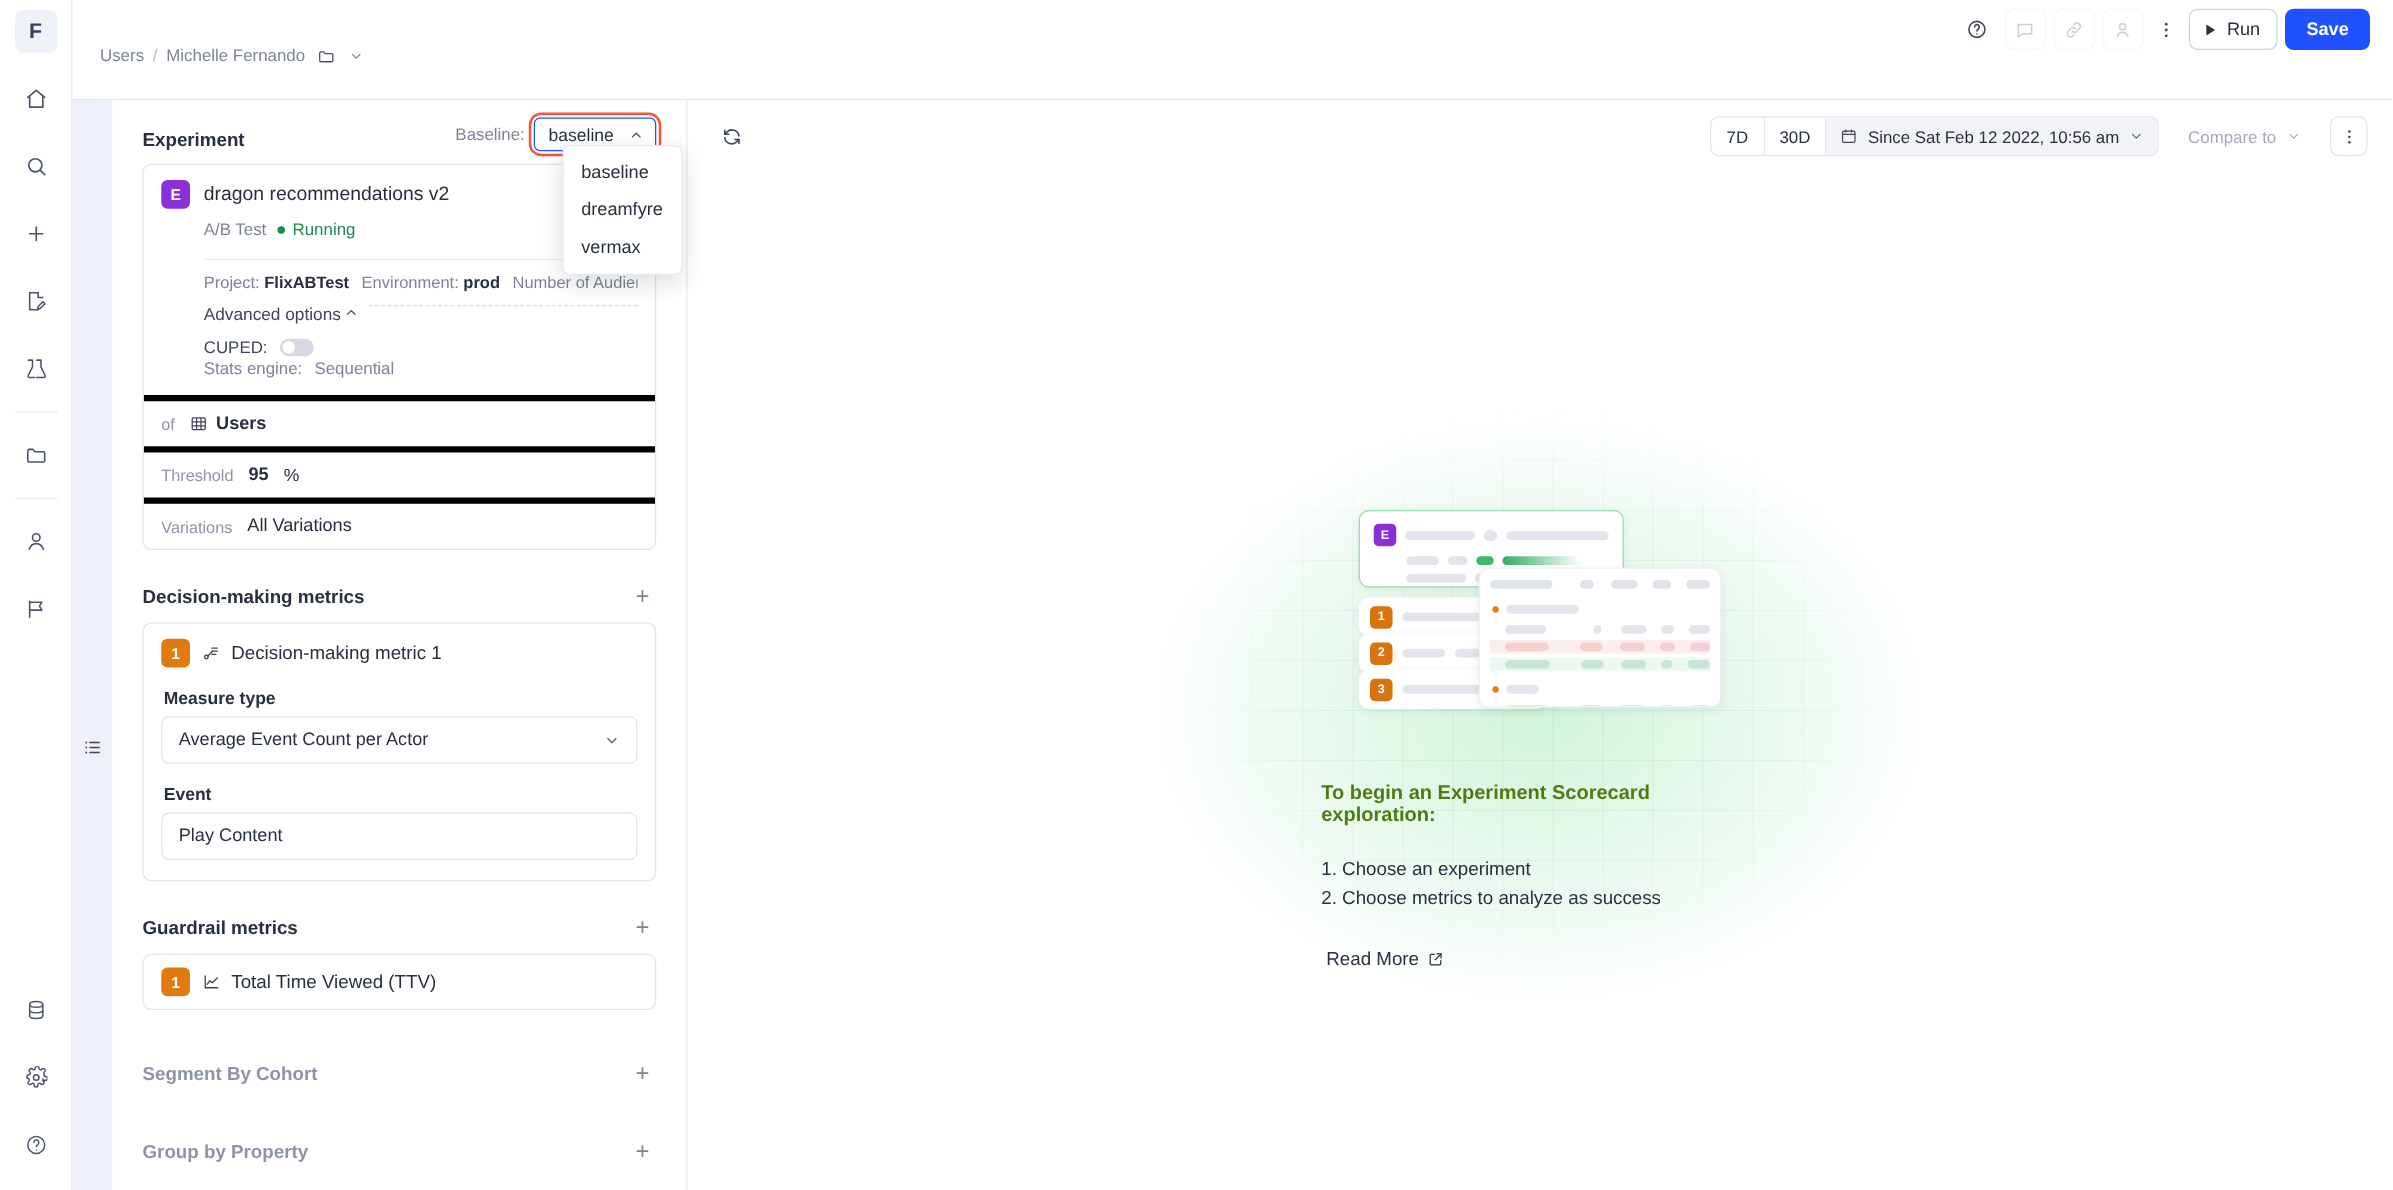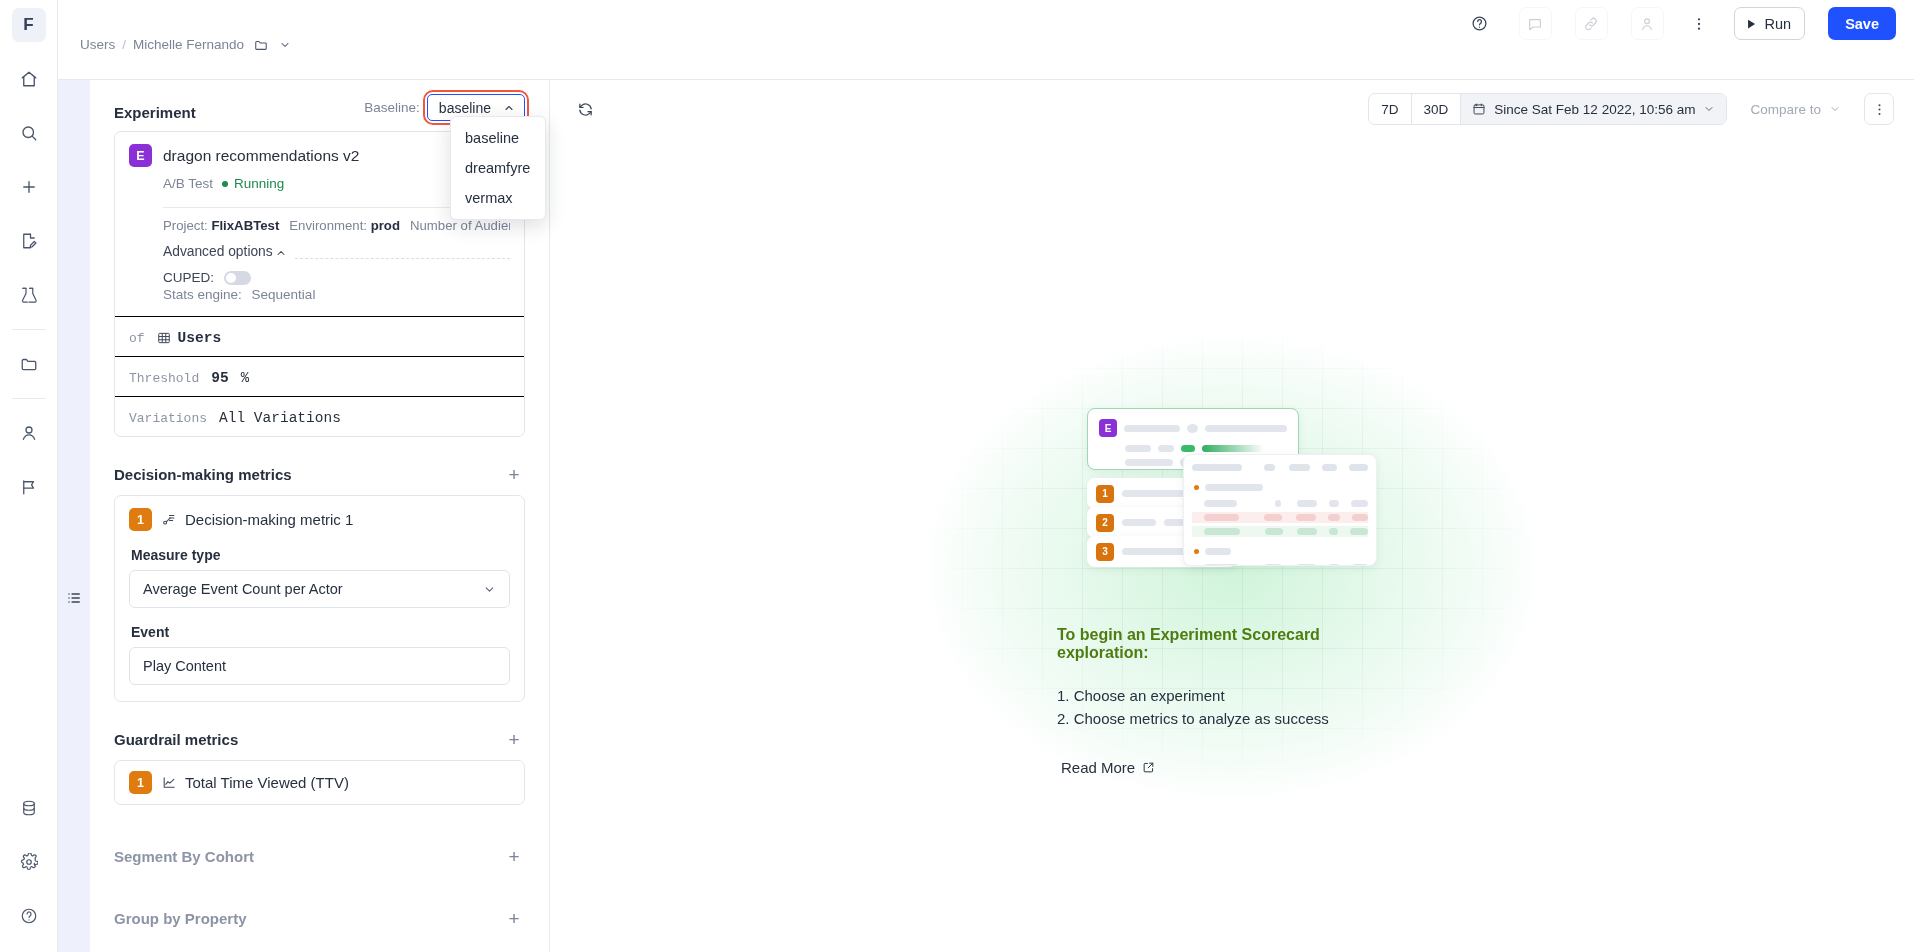--- a/index.html
+++ b/index.html
@@ -68,21 +68,21 @@
   .crumbs .fold { display: inline-flex; align-items: center; margin-left: 3px; cursor: pointer; }
   .crumbs .chev { display: inline-flex; align-items: center; margin-left: 4px; cursor: pointer; }
   .titlerow { display: flex; align-items: center; gap: 10px; margin-top: 7px; }
   .title-ic { display: inline-flex; align-items: center; }
   .exploration-title {
     font-size: 21px; font-weight: bold; color: #6c7486; letter-spacing: -0.2px;
     cursor: text;
   }
   .toolbar {
     position: absolute; right: 18px; top: 7px;
-    display: flex; align-items: center; gap: 23px;
+    display: flex; align-items: center; gap: 6px;
   }
   .tb-icon {
     width: 33px; height: 33px; border-radius: 7px;
     display: flex; align-items: center; justify-content: center;
     cursor: pointer;
   }
   .tb-icon.boxed { border: 1px solid #e7e9ee; }
   .tb-icon.disabled { opacity: .38; cursor: default; }
   .tb-kebab { width: 24px; height: 30px; display:flex; align-items:center; justify-content:center; cursor:pointer; }
   .btn-run {
@@ -161,40 +161,40 @@
   .dot { width: 6px; height: 6px; border-radius: 50%; background: #1d8a4e; display: inline-block; }
   .exp-row2 .spacer { flex: 1 1 auto; }
   .exp-row2 .pct { display: flex; align-items: center; gap: 5px; color: #27303f; font-weight: bold; }
   .exp-hr { height: 1px; background: #e8eaf0; margin: 10px 0 0 34px; }
   .exp-meta {
     margin: 10px 0 0 34px; font-size: 13.2px; color: #7c8496;
     white-space: nowrap; overflow: hidden;
   }
   .exp-meta b { color: #27303f; font-weight: bold; }
   .exp-meta .gap { display: inline-block; width: 10px; }
-  .adv-row { display: flex; align-items: flex-end; gap: 2px; margin: 11px 0 0 34px; }
+  .adv-row { display: flex; align-items: flex-start; gap: 2px; margin: 11px 0 0 34px; }
   .adv-row .lbl { font-size: 13.8px; color: #3d4658; cursor: pointer; }
   .adv-row .dashline { flex: 1 1 auto; border-top: 1px dashed #d8dce4; height: 0; margin-left: 6px; }
   .cuped-row { display: flex; align-items: center; gap: 10px; margin: 11px 0 0 34px; }
   .cuped-row .lbl { font-size: 13.5px; color: #3d4658; }
   .toggle {
     width: 27px; height: 14px; border-radius: 8px; background: #d4d9e3;
     position: relative; cursor: pointer;
   }
   .toggle .knob {
     position: absolute; left: 2px; top: 2px;
     width: 10px; height: 10px; border-radius: 50%; background: #fff;
   }
   .stats-row { margin: 2px 0 2px 34px; font-size: 13.5px; color: #7c8496; }
   .stats-row .v { color: #7c8496; margin-left: 6px; }
 
   .cfg-line {
-    border-top: 1px solid #000000;
-    display: flex; align-items: flex-end; gap: 12px;
-    padding: 10px 14px; min-height: 40px; font-family: Liberation Mono, monospace;
+    border-top: 5px solid #000000;
+    display: flex; align-items: center; gap: 12px;
+    padding: 10px 14px; min-height: 40px;
   }
   .cfg-line .k { font-size: 13px; color: #8c94a5; }
   .cfg-line .v { font-size: 14.5px; color: #27303f; font-weight: bold; display: flex; align-items: center; gap: 7px; }
   .cfg-line .v.norm { font-weight: normal; }
   .cfg-line .unit { font-size: 14px; color: #27303f; }
 
   .sec-head {
     display: flex; align-items: center; justify-content: space-between;
     padding: 0 24px; margin-top: 26px; margin-bottom: 10px;
   }

